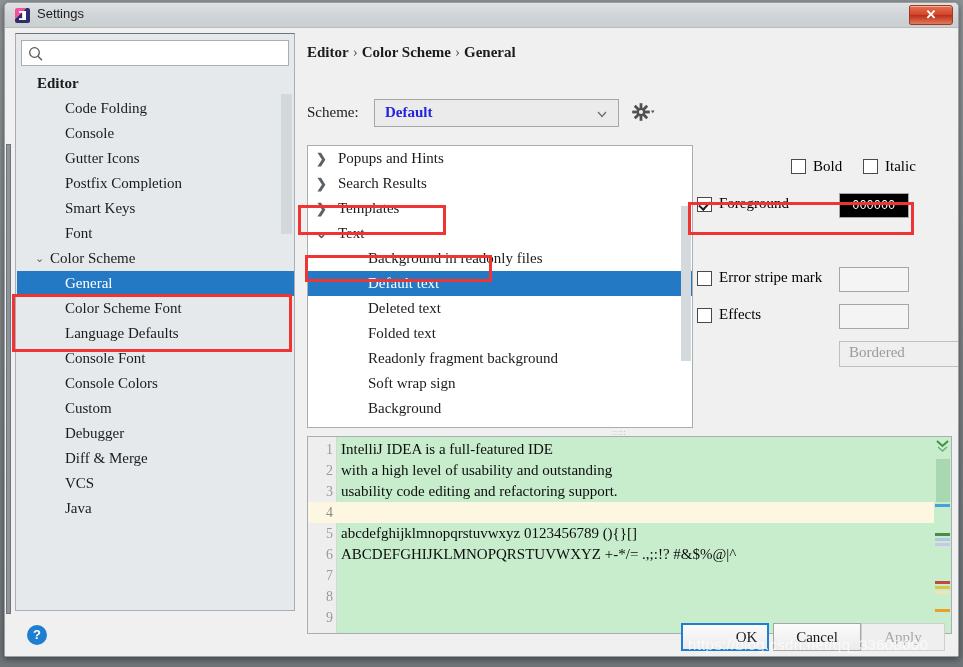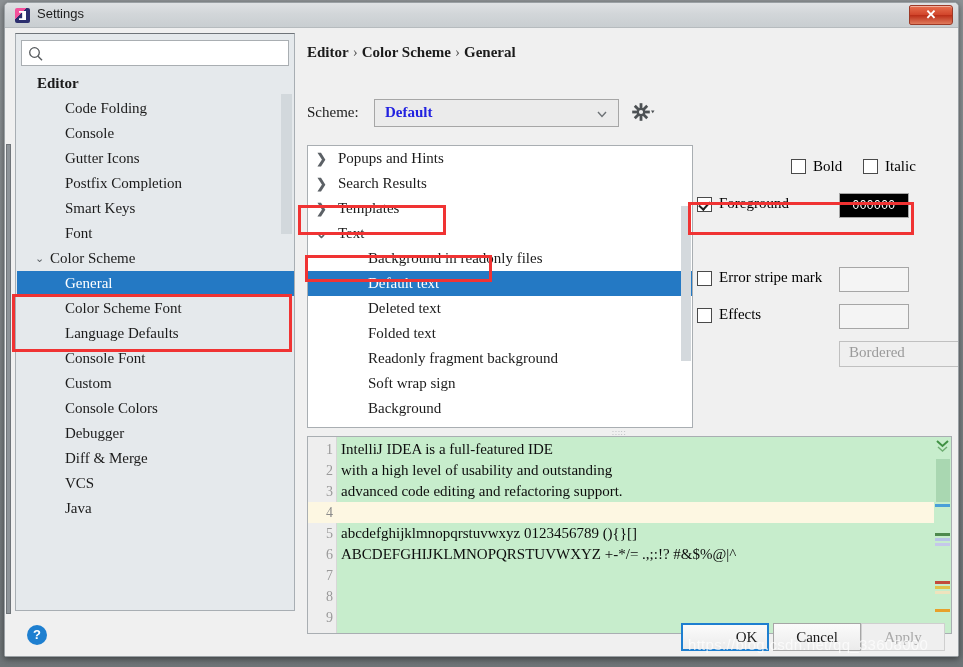--- a/index.html
+++ b/index.html
@@ -338,22 +338,22 @@
             <div class="tnode l1"><span>Console</span></div>
             <div class="tnode l1"><span>Gutter Icons</span></div>
             <div class="tnode l1"><span>Postfix Completion</span></div>
             <div class="tnode l1"><span>Smart Keys</span></div>
             <div class="tnode l1"><span>Font</span></div>
             <div class="tnode grp"><span class="tchev">⌄</span><span>Color Scheme</span></div>
             <div class="tnode l2 sel"><span>General</span></div>
             <div class="tnode l2"><span>Color Scheme Font</span></div>
             <div class="tnode l2"><span>Language Defaults</span></div>
             <div class="tnode l2"><span>Console Font</span></div>
+            <div class="tnode l2"><span>Console Colors</span></div>
             <div class="tnode l2"><span>Custom</span></div>
-            <div class="tnode l2"><span>Console Colors</span></div>
             <div class="tnode l2"><span>Debugger</span></div>
             <div class="tnode l2"><span>Diff &amp; Merge</span></div>
             <div class="tnode l2"><span>VCS</span></div>
             <div class="tnode l2"><span>Java</span></div>
           </div>
       <div class="sb-track"></div>
     </div>
 
     <div class="main">
 
@@ -439,21 +439,21 @@
               <div class="pv-line">
                 <span class="num">1</span>
                 <span class="txt">IntelliJ IDEA is a full-featured IDE</span>
               </div>
               <div class="pv-line">
                 <span class="num">2</span>
                 <span class="txt">with a high level of usability and outstanding</span>
               </div>
               <div class="pv-line">
                 <span class="num">3</span>
-                <span class="txt">advanced code editing and refactoring support.</span>
+                <span class="txt">usability code editing and refactoring support.</span>
               </div>
               <div class="pv-line caret">
                 <span class="num">4</span>
                 <span class="txt"></span>
               </div>
               <div class="pv-line">
                 <span class="num">5</span>
                 <span class="txt">abcdefghijklmnopqrstuvwxyz 0123456789 (){}[]</span>
               </div>
               <div class="pv-line">

